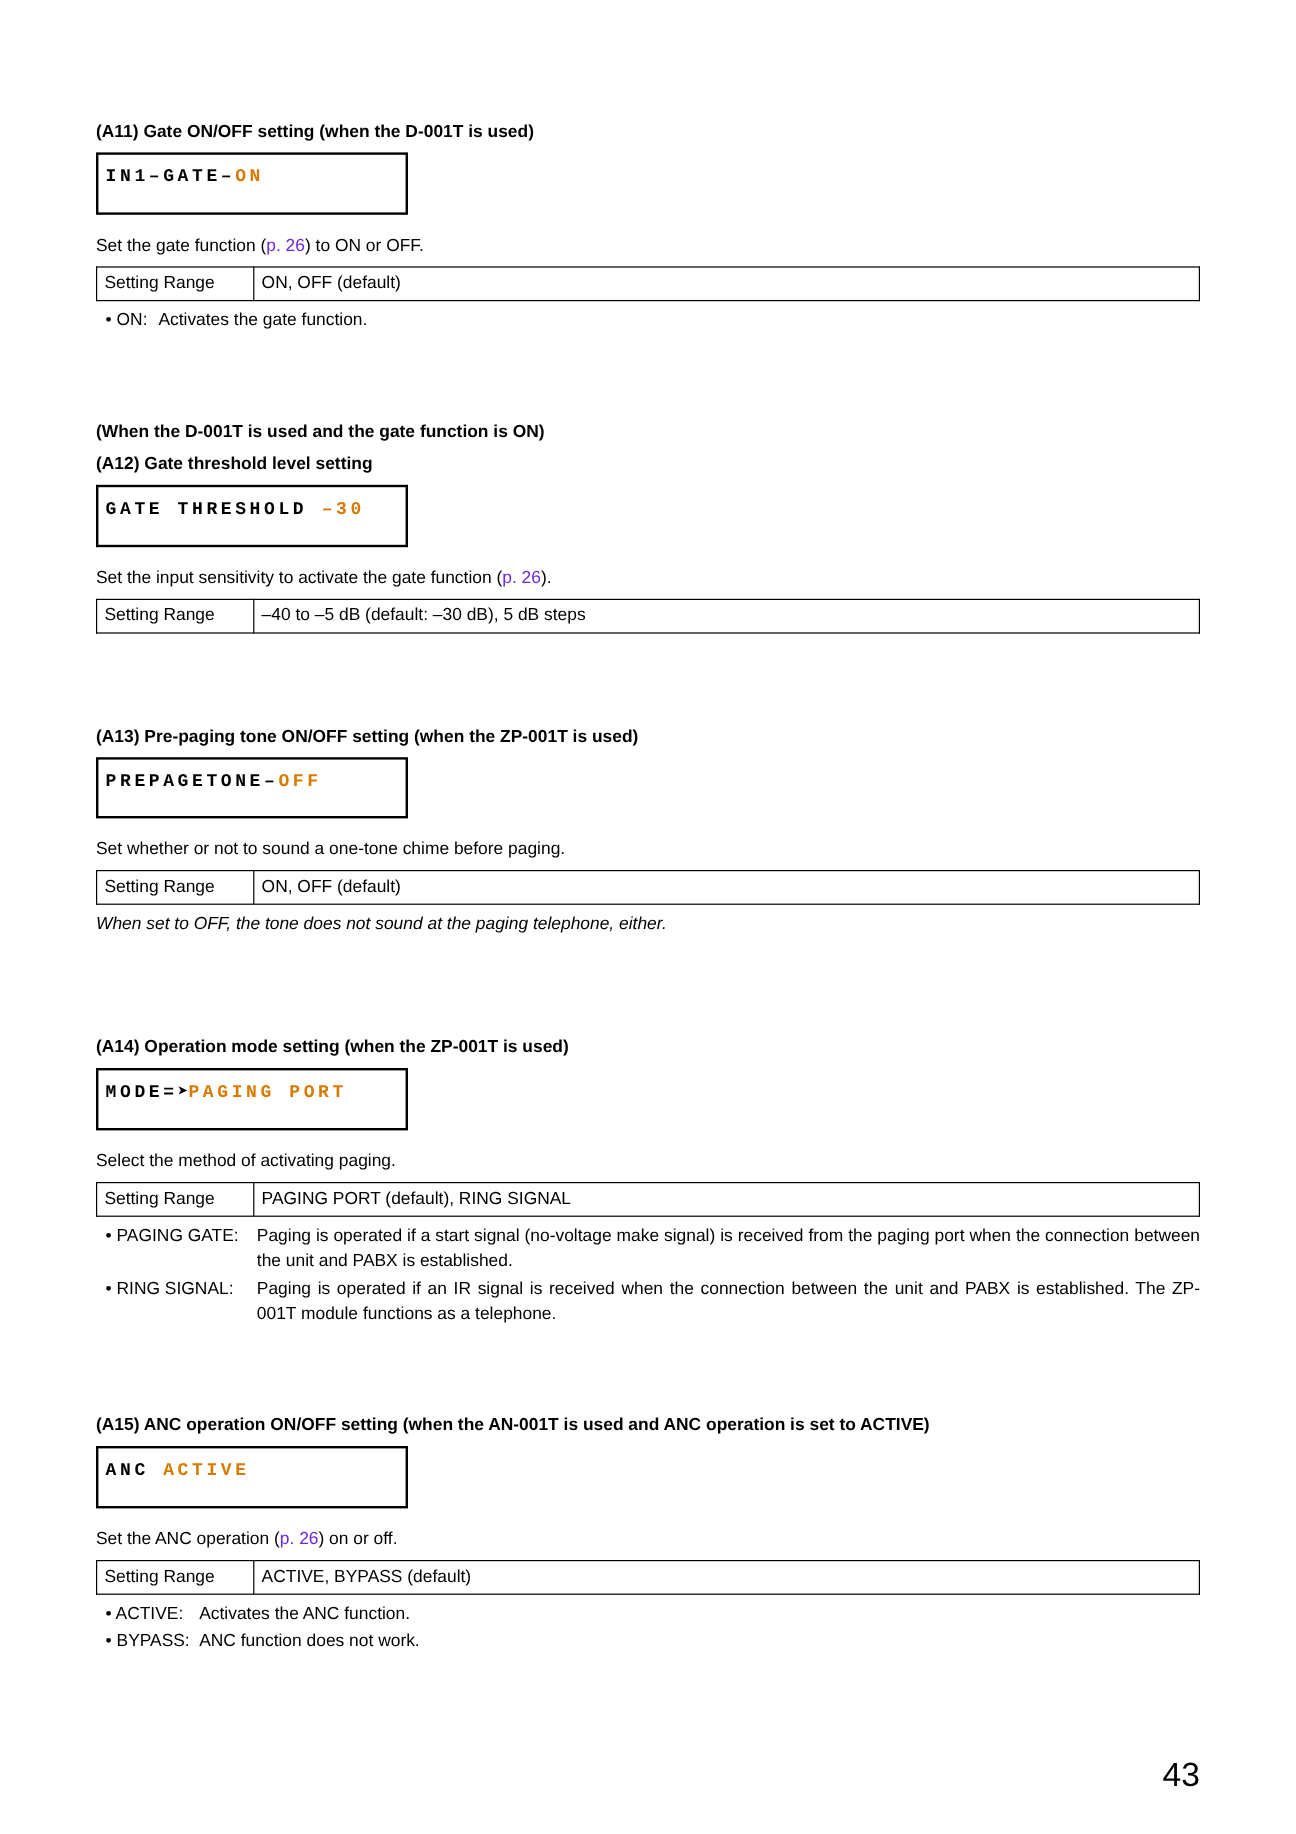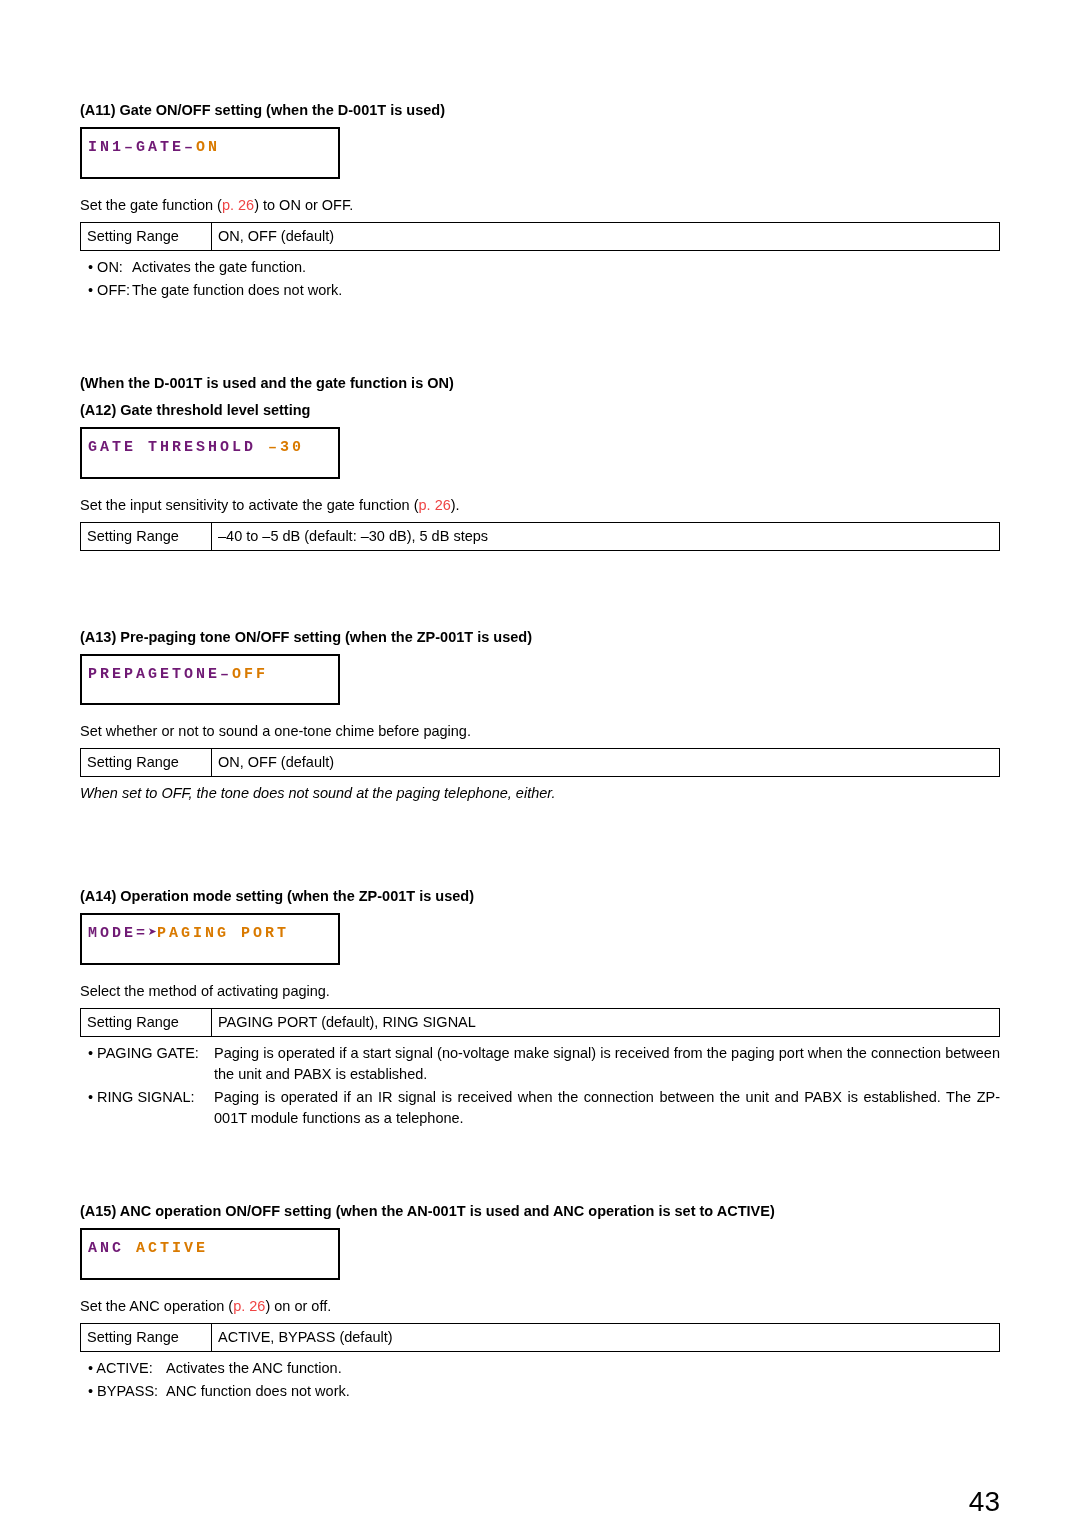--- a/index.html
+++ b/index.html
@@ -27,27 +27,27 @@
     font-weight: bold;
     letter-spacing: 3px;
     font-size: 15px;
     margin-bottom: 10px;
     color: #000;
   }
   .lcd-box .orange {
     color: #d97a00;
   }
   .lcd-box .black {
-    color: #701a75;
+    color: #000000;
   }
   .desc {
     margin: 6px 0 6px 0;
   }
   .link {
-    color: #ef4444;
+    color: #6d28d9;
   }
   .setting-table {
     border-collapse: collapse;
     width: 100%;
     margin: 4px 0 6px 0;
   }
   .setting-table td {
     border: 1px solid #000;
     padding: 3px 6px;
     font-size: 14.5px;
@@ -107,24 +107,20 @@
     <td class="label">Setting Range</td>
     <td>ON, OFF (default)</td>
   </tr>
 </tbody>
   </table>
 <div class="bullets">
   <div class="row">
     <div class="k w-on">• ON:</div>
     <div class="v">Activates the gate function.</div>
   </div>
-  <div class="row">
-    <div class="k w-off">• OFF:</div>
-    <div class="v">The gate function does not work.</div>
-  </div>
 </div>
 
 <div class="spacer-lg"></div>
 
 
 <div class="section-title">(When the D-001T is used and the gate function is ON)</div>
 <div class="section-title" style="margin-top:0">(A12) Gate threshold level setting</div>
 <div class="lcd-box">
   <span class="black">GATE THRESHOLD </span><span class="orange">–30</span>
 </div>

